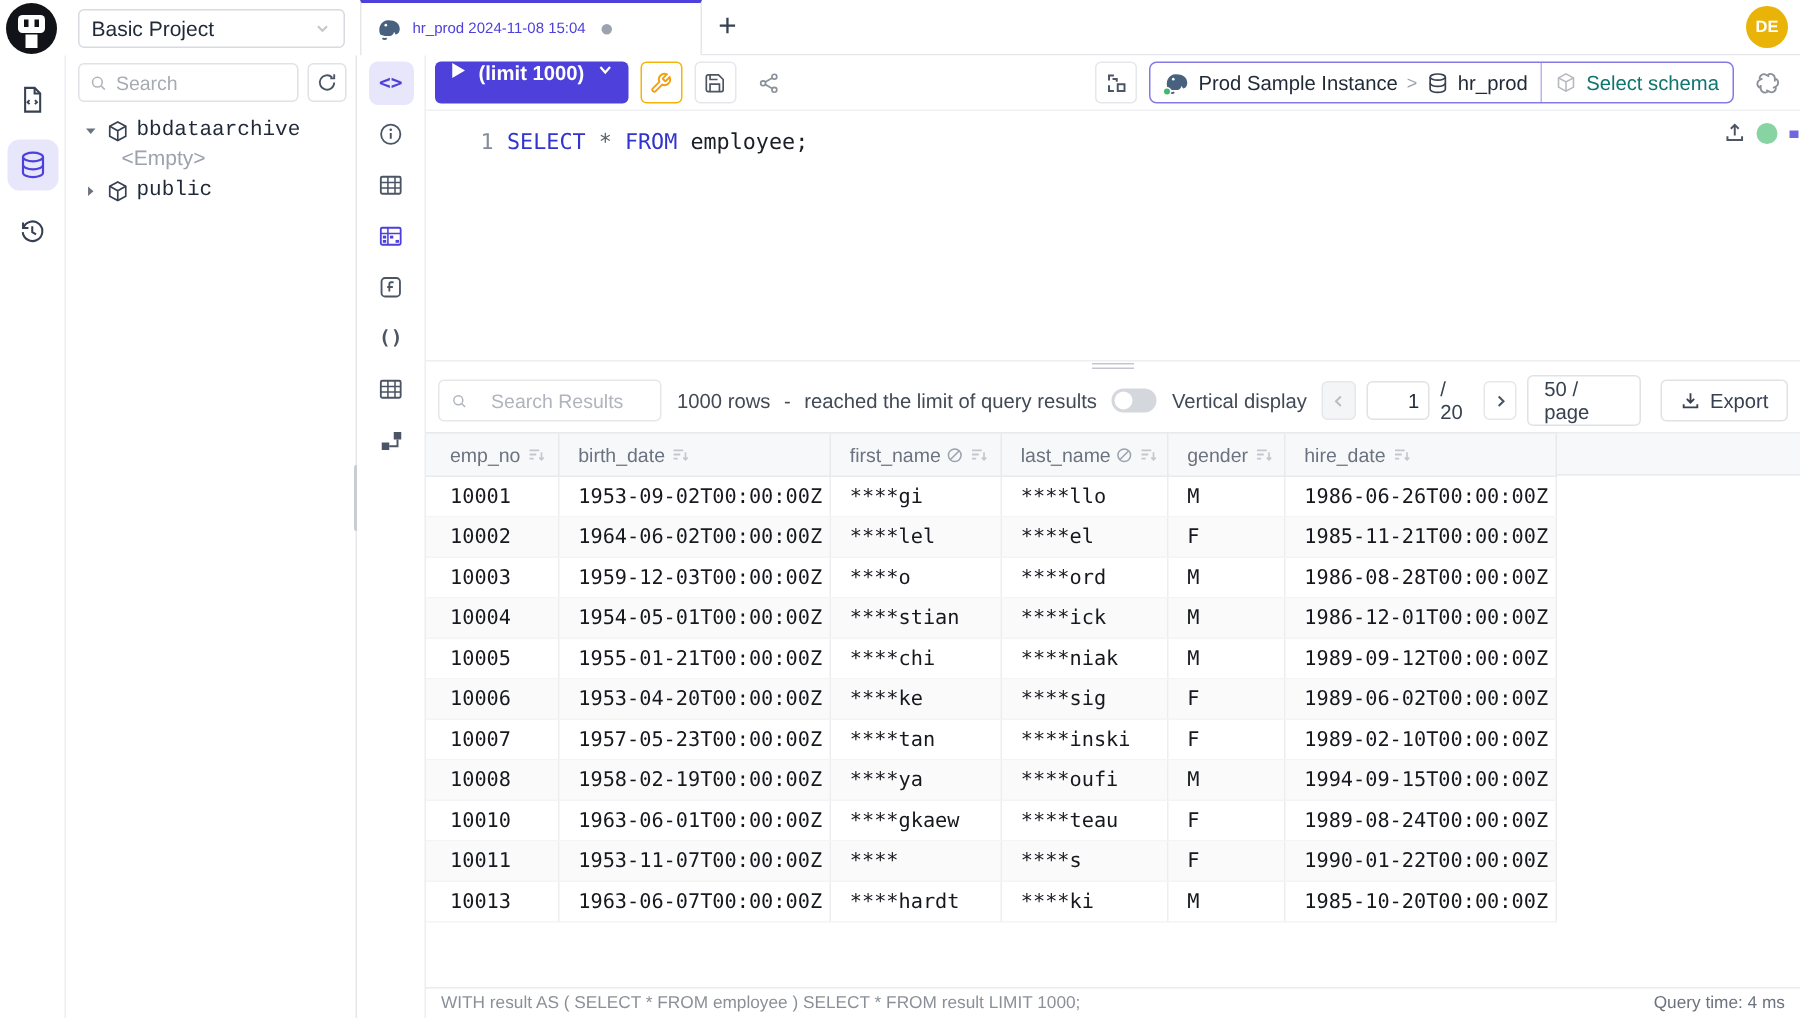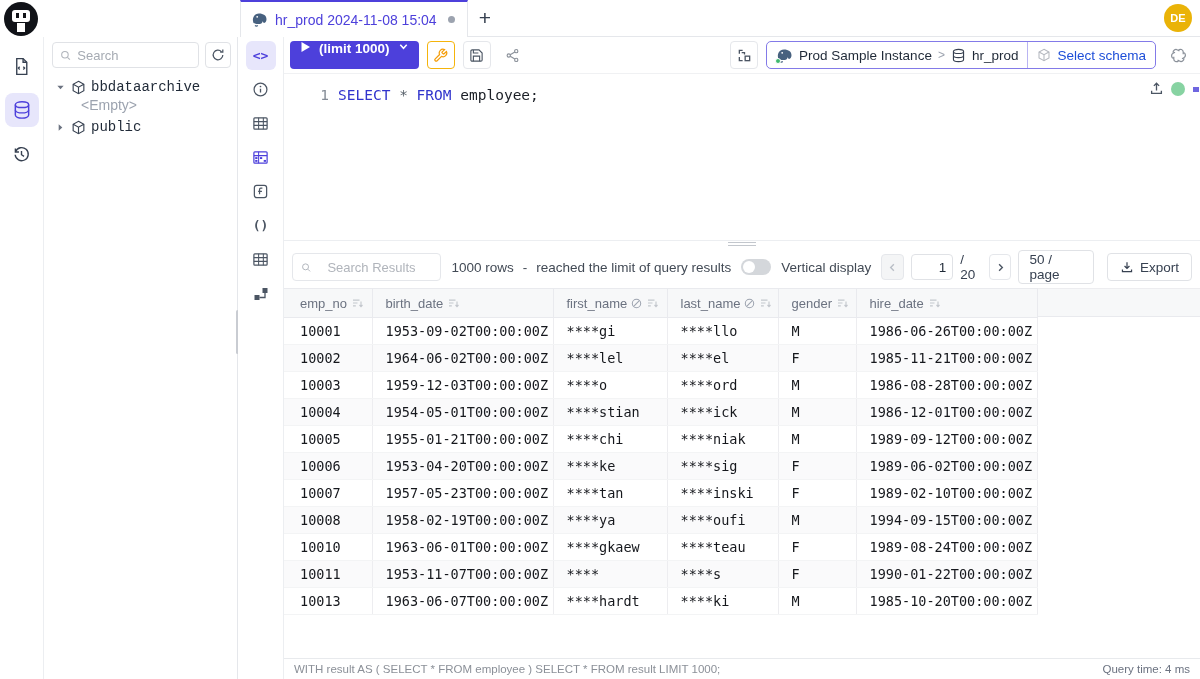--- a/index.html
+++ b/index.html
@@ -11,21 +11,21 @@
   .topbar { position:absolute; left:0; top:0; width:1200px; height:37px; background:#fff; }
   .logo { position:absolute; left:4px; top:2px; width:34px; height:34px; border-radius:50%; background:#111318; }
   .logo .face { position:absolute; left:8px; top:8px; width:18px; height:12px; background:#fff; border-radius:3px; }
   .logo .eye { position:absolute; top:3px; width:3px; height:5px; background:#111318; }
   .logo .eye.l { left:4px; } .logo .eye.r { right:4px; }
   .logo .chin { position:absolute; left:13px; top:21px; width:8px; height:9px; background:#fff; }
   .project-select { position:absolute; left:52px; top:6px; width:178px; height:26px; border:1px solid #d7dade; border-radius:4px; display:flex; align-items:center; padding:0 8px; font-size:14px; color:#1f2937; background:#fff; }
   .project-select .grow { flex:1; }
   .tabbar { position:absolute; left:240px; top:0; right:0; height:37px; display:flex; align-items:stretch; }
   .tab { display:flex; align-items:center; gap:7px; padding:0 12px 0 10px; background:#fff; border-top:2px solid #4d40db; border-left:1px solid #e5e7eb; border-right:1px solid #e5e7eb; min-width:228px; }
-  .tab-title { font-size:14px; color:#4d40db; white-space:nowrap; }
+  .tab-title { font-size:10px; color:#4d40db; white-space:nowrap; }
   .unsaved-dot { width:7px; height:7px; border-radius:50%; background:#9ca3af; margin-left:4px; }
   .tabbar-filler { flex:1; border-bottom:1px solid #e5e7eb; display:flex; align-items:center; }
   .new-tab { width:34px; height:30px; display:flex; align-items:center; justify-content:center; font-size:21px; color:#374151; cursor:pointer; }
   .avatar { margin-left:auto; margin-right:8px; width:28px; height:28px; border-radius:50%; background:#eab308; color:#fff; font-size:11px; font-weight:bold; display:flex; align-items:center; justify-content:center; }
 
   
   .rail { position:absolute; left:0; top:37px; width:44px; bottom:0; border-right:1px solid #eceef1; display:flex; flex-direction:column; align-items:center; padding-top:12px; gap:10px; background:#fff; }
   .rail-btn { width:34px; height:34px; border-radius:8px; display:flex; align-items:center; justify-content:center; color:#374151; cursor:pointer; }
   .rail-btn.sel { background:#e7e6fb; color:#4d40db; }
 
@@ -53,21 +53,21 @@
 
   .toolbar { position:absolute; left:0; top:0; right:0; height:37px; display:flex; align-items:center; padding:0 8px 0 6px; gap:8px; border-bottom:1px solid #f0f1f3; }
   .run-btn { height:28px; background:#4d40db; color:#fff; border-radius:4px; display:flex; gap:8px; padding:0 10px; cursor:pointer; }
   .run-btn .lbl { font-size:13.5px; font-weight:bold; }
   .tool-btn { width:28px; height:28px; border-radius:4px; border:1px solid #e5e7eb; display:flex; align-items:center; justify-content:center; color:#4b5563; cursor:pointer; background:#fff; }
   .tool-btn.amber { border-color:#f5b40b; color:#f59e0b; }
   .tool-btn.plain { border-color:transparent; color:#8b919a; }
   .toolbar .right { margin-left:auto; display:flex; align-items:center; gap:8px; }
   .conn-group { height:28px; border:1px solid #837ae8; border-radius:5px; display:flex; align-items:stretch; overflow:hidden; background:#fff; }
   .conn-seg { display:flex; align-items:center; gap:6px; padding:0 9px; font-size:13.5px; color:#1f2937; cursor:pointer; }
-  .conn-seg.schema { border-left:1px solid #b9b4f2; color:#1d4ed8; }
+  .conn-seg.schema { border-left:1px solid #b9b4f2; color:#0f766e; }
   .conn-sep { color:#9ca3af; font-size:12px; }
   .pg-wrap { position:relative; width:17px; height:15px; }
   .pg-dot { position:absolute; left:-1px; bottom:-1px; width:6px; height:6px; border-radius:50%; background:#3fb96f; border:1px solid #fff; }
 
   
   .editor { position:absolute; left:0; top:37px; right:0; height:166px; background:#fff; font-family:"DejaVu Sans Mono",monospace; }
   .code-line { position:absolute; left:0; top:11px; display:flex; font-size:14.5px; line-height:20px; }
   .gutter { width:45px; text-align:right; color:#858c96; }
   .code { padding-left:9px; color:#1b1f26; }
   .kw { color:#3134cd; }
@@ -124,20 +124,27 @@
 
 <div class="frame">
 
   <div class="topbar">
     <div class="logo">
       <div class="face">
           <div class="eye l"></div>
           <div class="eye r"></div>
         </div>
       <div class="chin"></div>
+    </div>
+    <div class="project-select">
+      <span>Basic Project</span>
+      <span class="grow"></span>
+      <svg class="ic" width="12" height="12" viewBox="0 0 12 12">
+          <path d="M3 4.5l3 3 3-3" fill="none" stroke="#c3c7cd" stroke-width="1.4"></path>
+        </svg>
     </div>
     <div class="tabbar">
       <div class="tab">
         <span class="pg-wrap">
           <svg class="ic" width="17" height="15" viewBox="0 0 17 15">
               <path d="M2.5 11C.8 7 2.5 1.5 8 1.5c4.5 0 7.5 2.2 7.5 5.7 0 2.3-1.2 3.8-2.8 3.8l-1-1.8c-.3 1.6-1.4 2.8-3 2.8H5.5z" fill="#47617f"></path>
               <circle cx="6.2" cy="4.8" r=".9" fill="#fff"></circle>
               <path d="M4 13.5c.8.6 2 .6 2.8 0" stroke="#47617f" stroke-width="1.2" fill="none"></path>
             </svg>
         </span>

